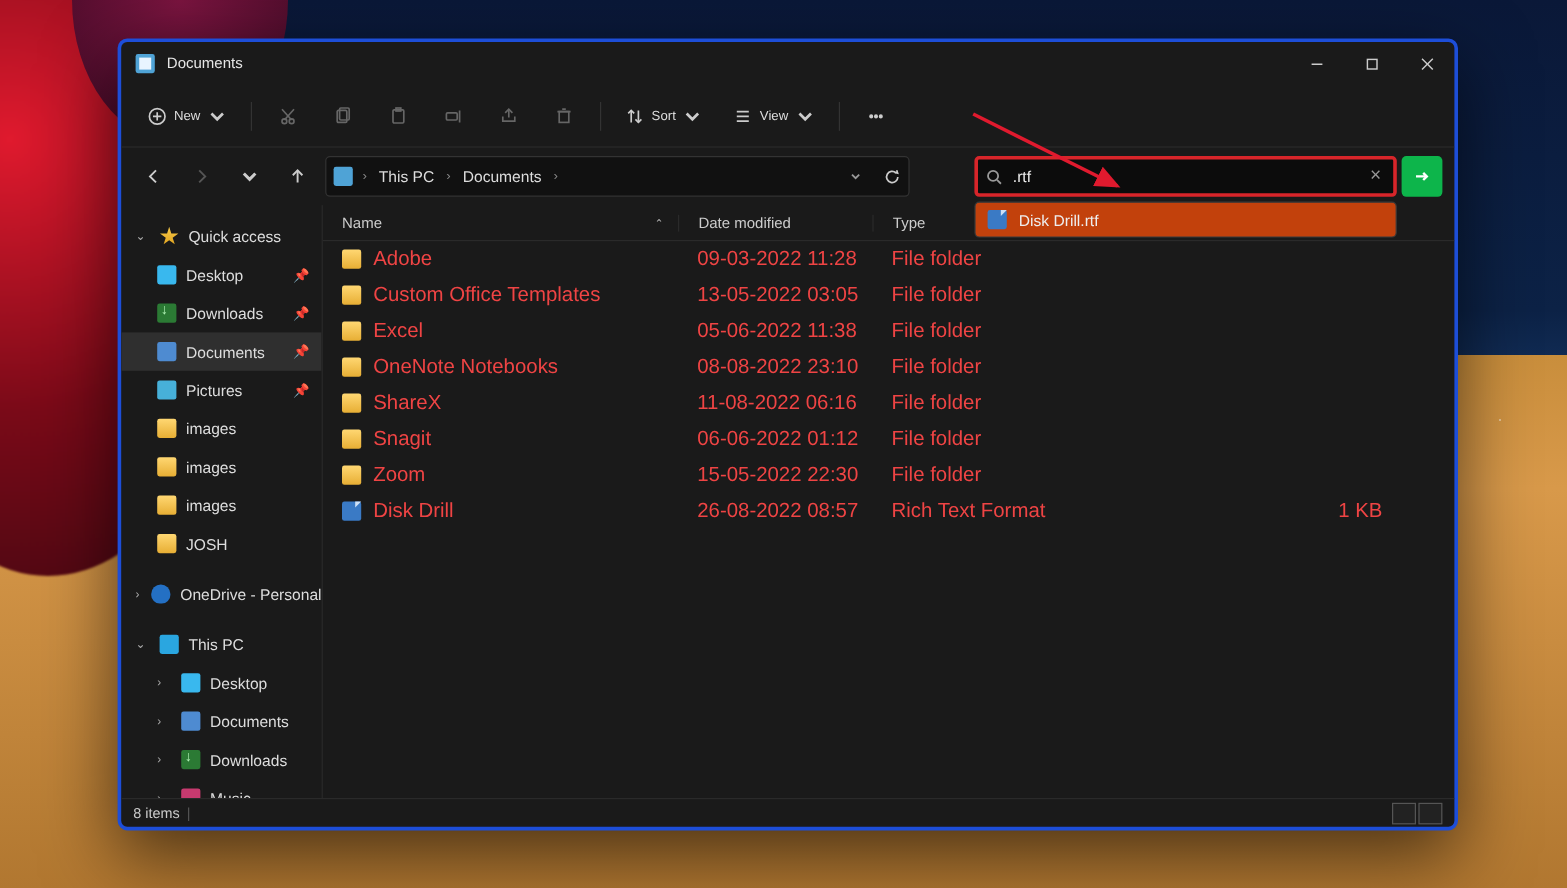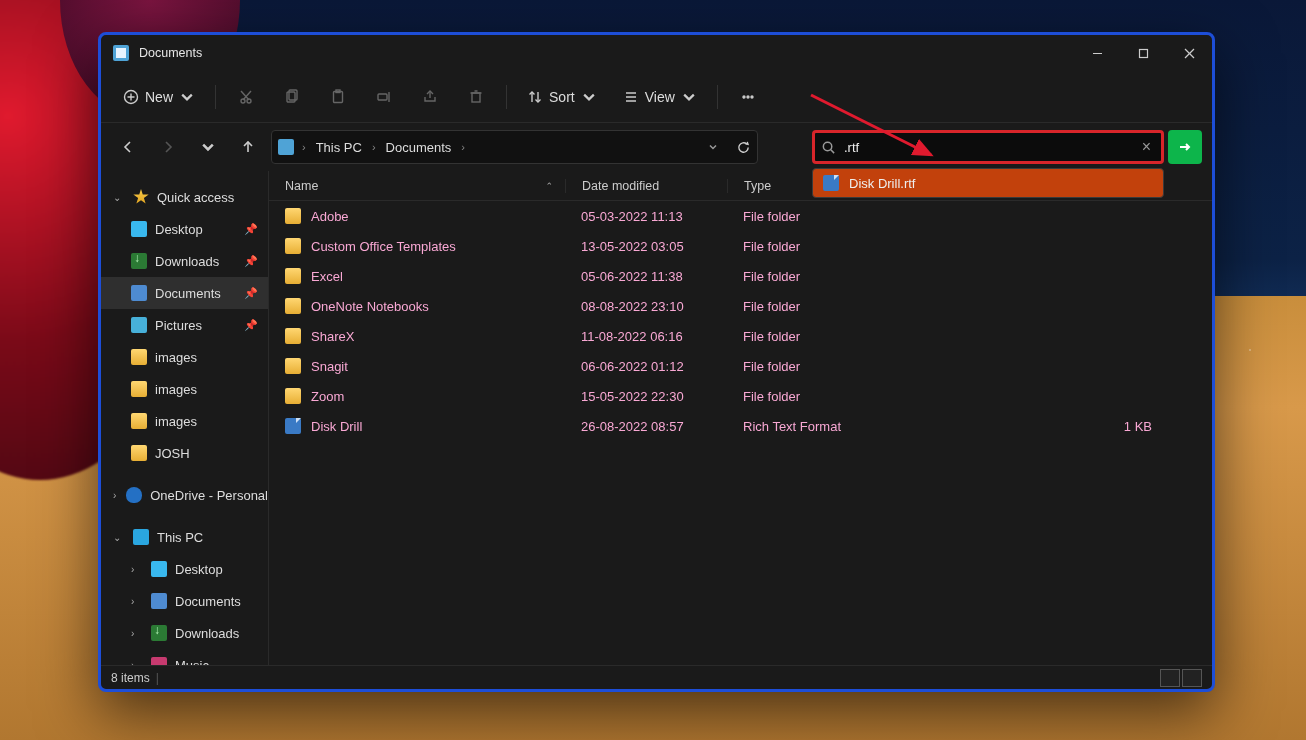--- a/index.html
+++ b/index.html
@@ -25,21 +25,21 @@
     background: #1a1a1a; border: 3px solid #1d4ed8; border-radius: 8px; overflow: hidden;
     box-shadow: 0 20px 60px rgba(0,0,0,0.6); z-index:1; display:flex; flex-direction:column;
   }
   .titlebar { height: 36px; display:flex; align-items:center; padding-left:12px; color:#e6e6e6; font-size:12.5px;}
   .titlebar .app-icon { width:16px; height:16px; background:#4fa3d6; border-radius:2px; margin-right:10px; position:relative;}
   .titlebar .app-icon::after{content:"";position:absolute;left:3px;top:3px;right:3px;bottom:3px;background:#e8f4ff;}
   .winbtns { margin-left:auto; display:flex;}
   .winbtn { width:46px; height:36px; display:flex; align-items:center; justify-content:center; color:#ccc;}
   .winbtn svg{width:11px;height:11px;stroke:#ccc;stroke-width:1.2;fill:none;}
   .toolbar { height:52px; display:flex; align-items:center; padding:0 12px; gap:6px; border-bottom:1px solid #2a2a2a;}
-  .tbtn { height:34px; padding:0 10px; display:flex; align-items:center; gap:6px; color:#ddd; font-size:14px; border-radius:4px;}
+  .tbtn { height:34px; padding:0 10px; display:flex; align-items:center; gap:6px; color:#ddd; font-size:11px; border-radius:4px;}
   .tbtn svg{width:16px;height:16px;stroke:#ccc;stroke-width:1.4;fill:none;}
   .tbtn.iconic{width:40px;justify-content:center;padding:0;}
   .tbtn.disabled svg{stroke:#666;}
   .sep{width:1px;height:24px;background:#333;margin:0 4px;}
   .chev{width:10px;height:10px;stroke:#999;stroke-width:1.5;fill:none;}
   .navrow{height:48px;display:flex;align-items:center;padding:0 10px;gap:6px;}
   .navbtn{width:34px;height:34px;display:flex;align-items:center;justify-content:center;border-radius:4px;}
   .navbtn svg{width:16px;height:16px;stroke:#ccc;stroke-width:1.6;fill:none;}
   .navbtn.disabled svg{stroke:#555;}
   .addr{flex:1;height:34px;background:#111;border:1px solid #333;border-radius:4px;display:flex;align-items:center;padding:0 6px;gap:4px;color:#ddd;font-size:13px;}
@@ -77,21 +77,21 @@
   .ico.music{background:#c73a6f;border-radius:2px;}
   .main{flex:1;display:flex;flex-direction:column;}
   .cols{height:30px;display:flex;align-items:center;border-bottom:1px solid #2a2a2a;color:#ccc;font-size:12.5px;}
   .col{padding-left:16px;display:flex;align-items:center;gap:10px;}
   .col.name{width:296px;}
   .col.date{width:162px;border-left:1px solid #2a2a2a;}
   .col.type{width:186px;border-left:1px solid #2a2a2a;}
   .col.size{flex:1;border-left:1px solid transparent;}
   .col .sort-ind{font-size:9px;color:#aaa;margin-left:auto;margin-right:12px;}
   .rows{flex:1;overflow:auto;}
-  .row{height:30px;display:flex;align-items:center;color:#f9a8d4;font-size:13px;}
+  .row{height:30px;display:flex;align-items:center;color:#ef4444;font-size:17px;}
   .cell{padding-left:16px;overflow:hidden;white-space:nowrap;text-overflow:ellipsis;}
   .cell.name{width:296px;display:flex;align-items:center;gap:10px;}
   .cell.date{width:162px;}
   .cell.type{width:186px;}
   .cell.size{flex:1;text-align:right;padding-right:60px;}
   .status{height:24px;border-top:1px solid #2a2a2a;display:flex;align-items:center;padding:0 10px;color:#ccc;font-size:12px;}
   .status .viewbtns{margin-left:auto;display:flex;gap:2px;}
   .status .vbtn{width:20px;height:18px;border:1px solid #555;background:#222;}
   .arrow-annot{position:absolute;left:700px;top:50px;z-index:5;pointer-events:none;}
   .arrow-annot svg{overflow:visible;}
@@ -374,21 +374,21 @@
             <span>Type</span>
           </div>
         <div class="col size"></div>
       </div>
       <div class="rows" id="rows">
           <div class="row">
             <div class="cell name">
               <div class="ico folder"></div>
               <span>Adobe</span>
             </div>
-            <div class="cell date">05-03-2022 11:13</div>
+            <div class="cell date">09-03-2022 11:28</div>
             <div class="cell type">File folder</div>
             <div class="cell size"></div>
           </div>
           <div class="row">
             <div class="cell name">
               <div class="ico folder"></div>
               <span>Custom Office Templates</span>
             </div>
             <div class="cell date">13-05-2022 03:05</div>
             <div class="cell type">File folder</div>

